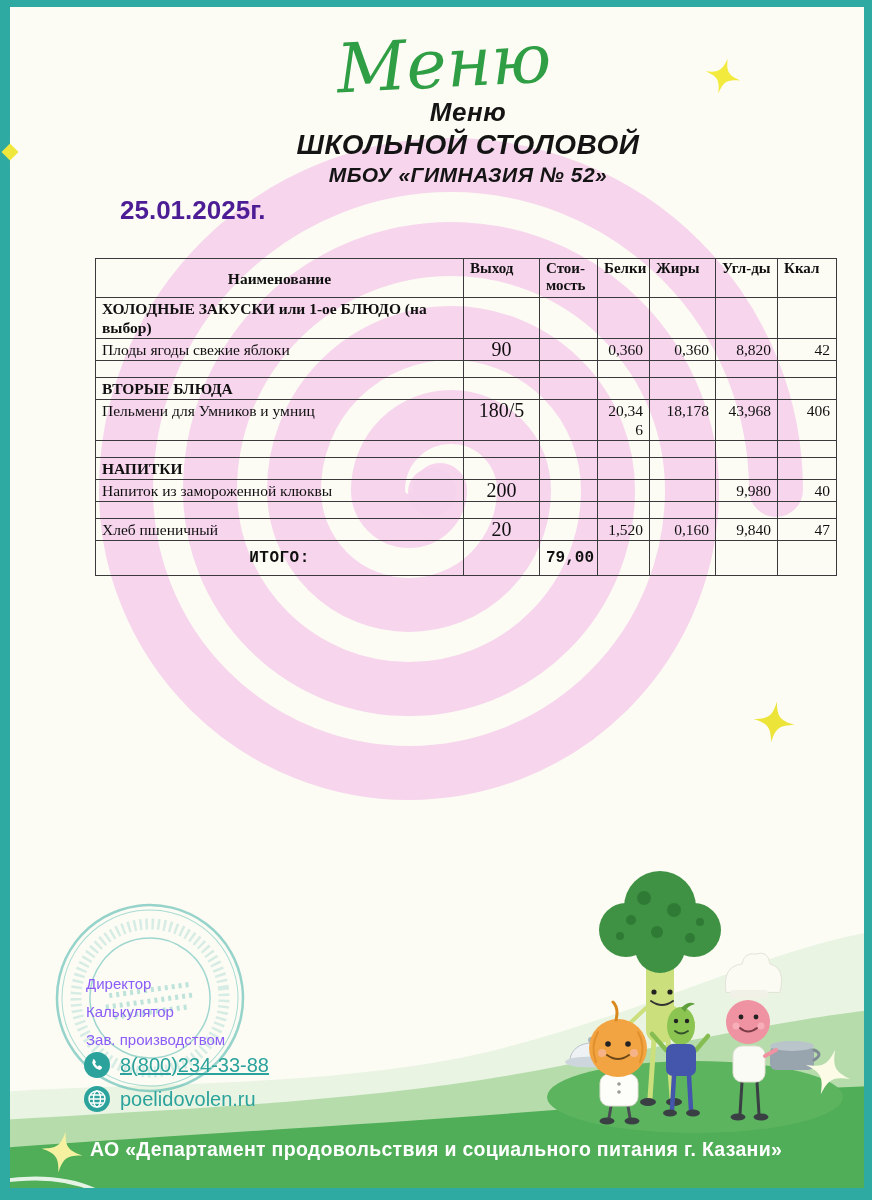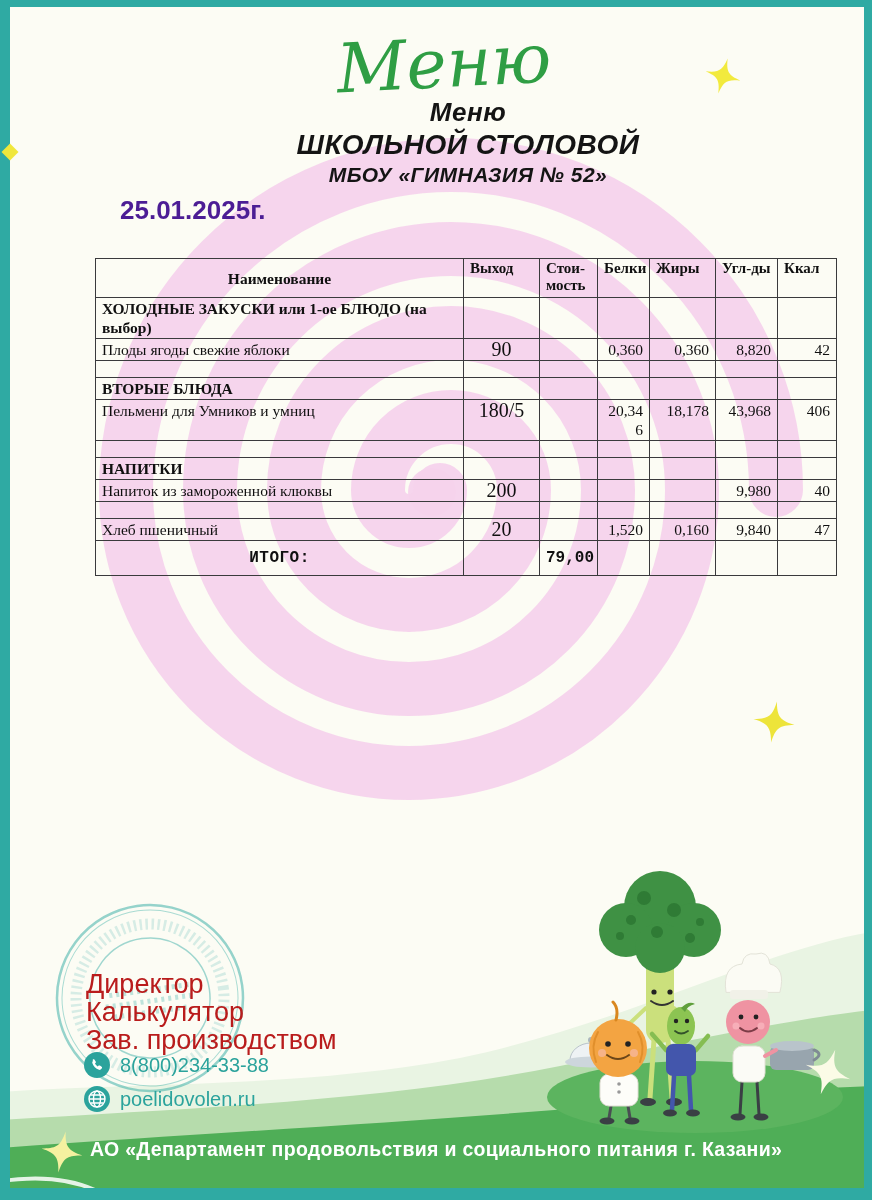--- a/index.html
+++ b/index.html
@@ -26,24 +26,24 @@
   td.col-name{text-align:left;font-size:15.5px;line-height:19px;margin-top:36px;}
   td.col-out,td.col-cost{text-align:center;font-size:20px;line-height:19px;}
   td.col-protein,td.col-fat,td.col-carbs,td.col-kcal{text-align:right;font-size:15.5px;line-height:19px;word-break:break-all;margin-top:37px;}
   tr.row-section td{font-weight:700;font-size:15.5px;line-height:19px;}
   tr.row-empty td{height:14px;}
   tr.row-item td{height:19px;}
   tr.row-total td{height:32px;vertical-align:middle;font-weight:700;font-size:16px;font-family:Liberation Mono, monospace;}
   tr.row-total td.col-name{text-align:center;letter-spacing:.5px;}
 
   .stamp{position:absolute;left:50px;top:898px;z-index:2;transform:rotate(-8deg);}
-  .signatures{position:absolute;left:86px;top:970px;z-index:4;color:#b91c1c;font-size:27px;line-height:28px;}
+  .signatures{position:absolute;left:86px;top:970px;z-index:4;color:#8b5cf6;font-size:15px;line-height:28px;}
   .contact{position:absolute;left:84px;display:flex;align-items:center;gap:10px;z-index:4;
     color:#2ba39c;font-size:20px;font-weight:500;}
-  .contact.phone{top:1052px;} .contact.web{top:1086px;}
+  .contact.phone{top:1052px;text-decoration:underline;} .contact.web{top:1086px;}
   .icon-badge{width:26px;height:26px;flex:0 0 auto;}
   .banner{position:absolute;left:0;right:0;top:1138px;text-align:center;color:#ffffff;
     font-size:19.5px;font-weight:600;letter-spacing:.3px;z-index:4;}
   .edge-diamond{position:absolute;left:4px;top:146px;width:12px;height:12px;background:#f0e73c;
     transform:rotate(45deg);z-index:8;}
 </style>
 </head>
 <body>
 
 <div class="scan">

